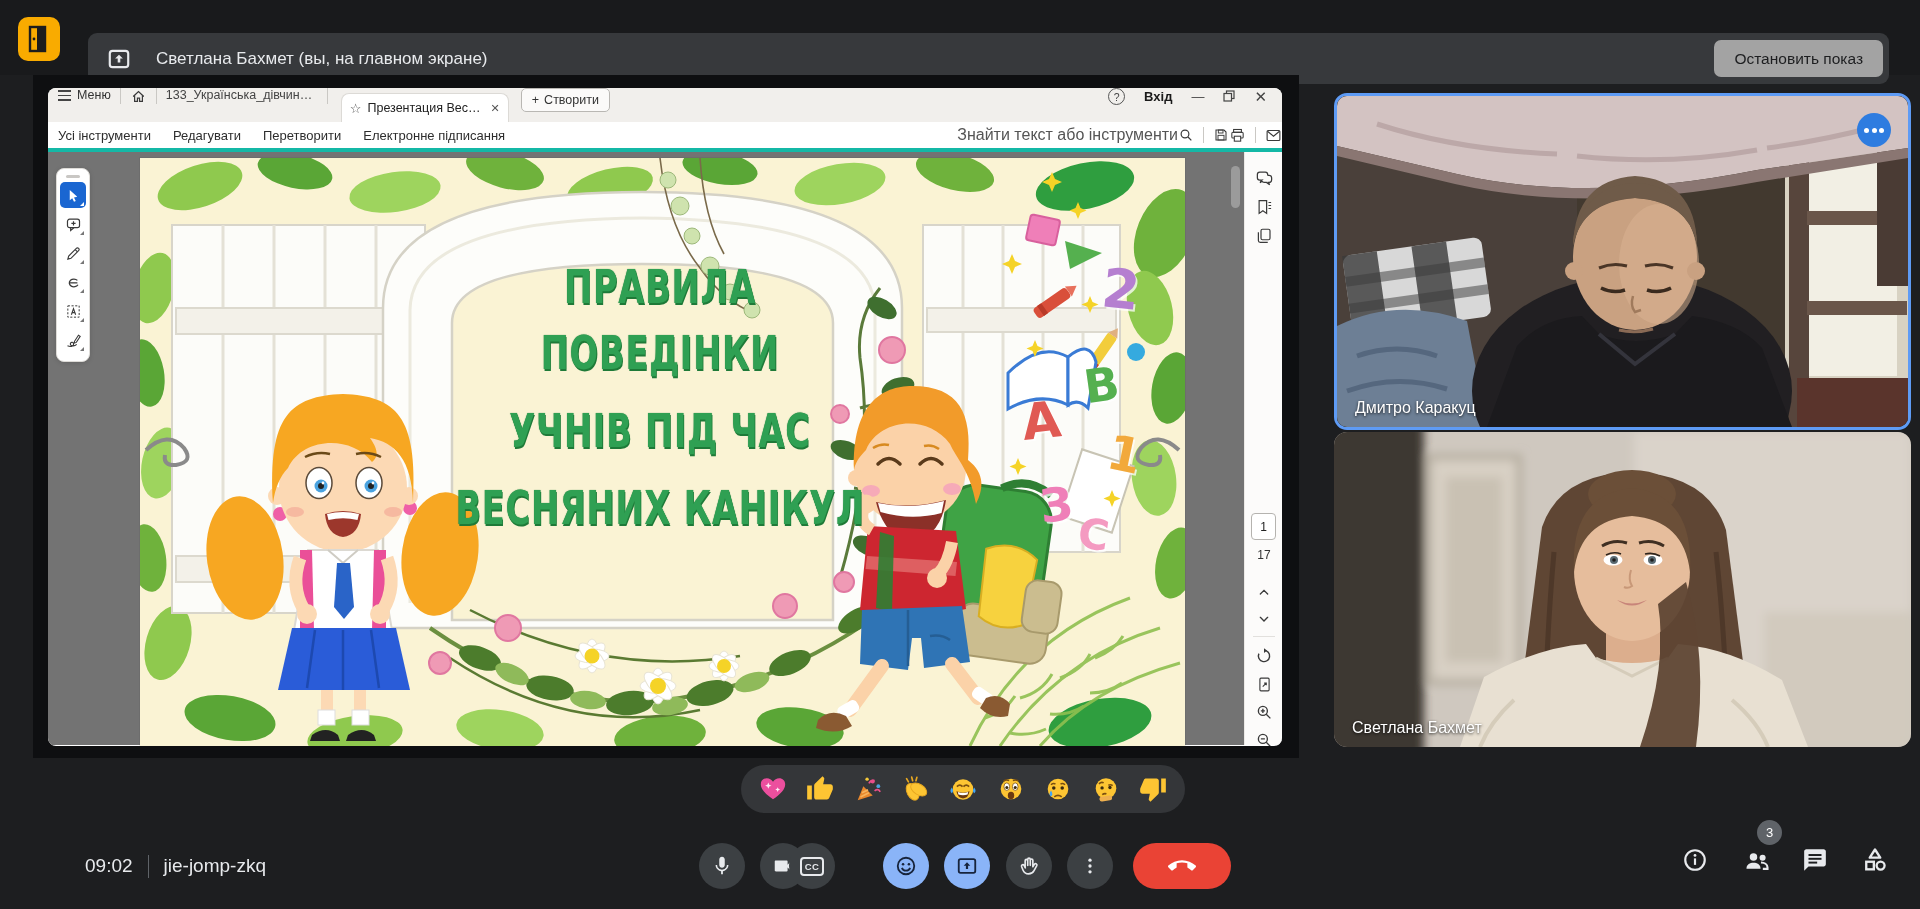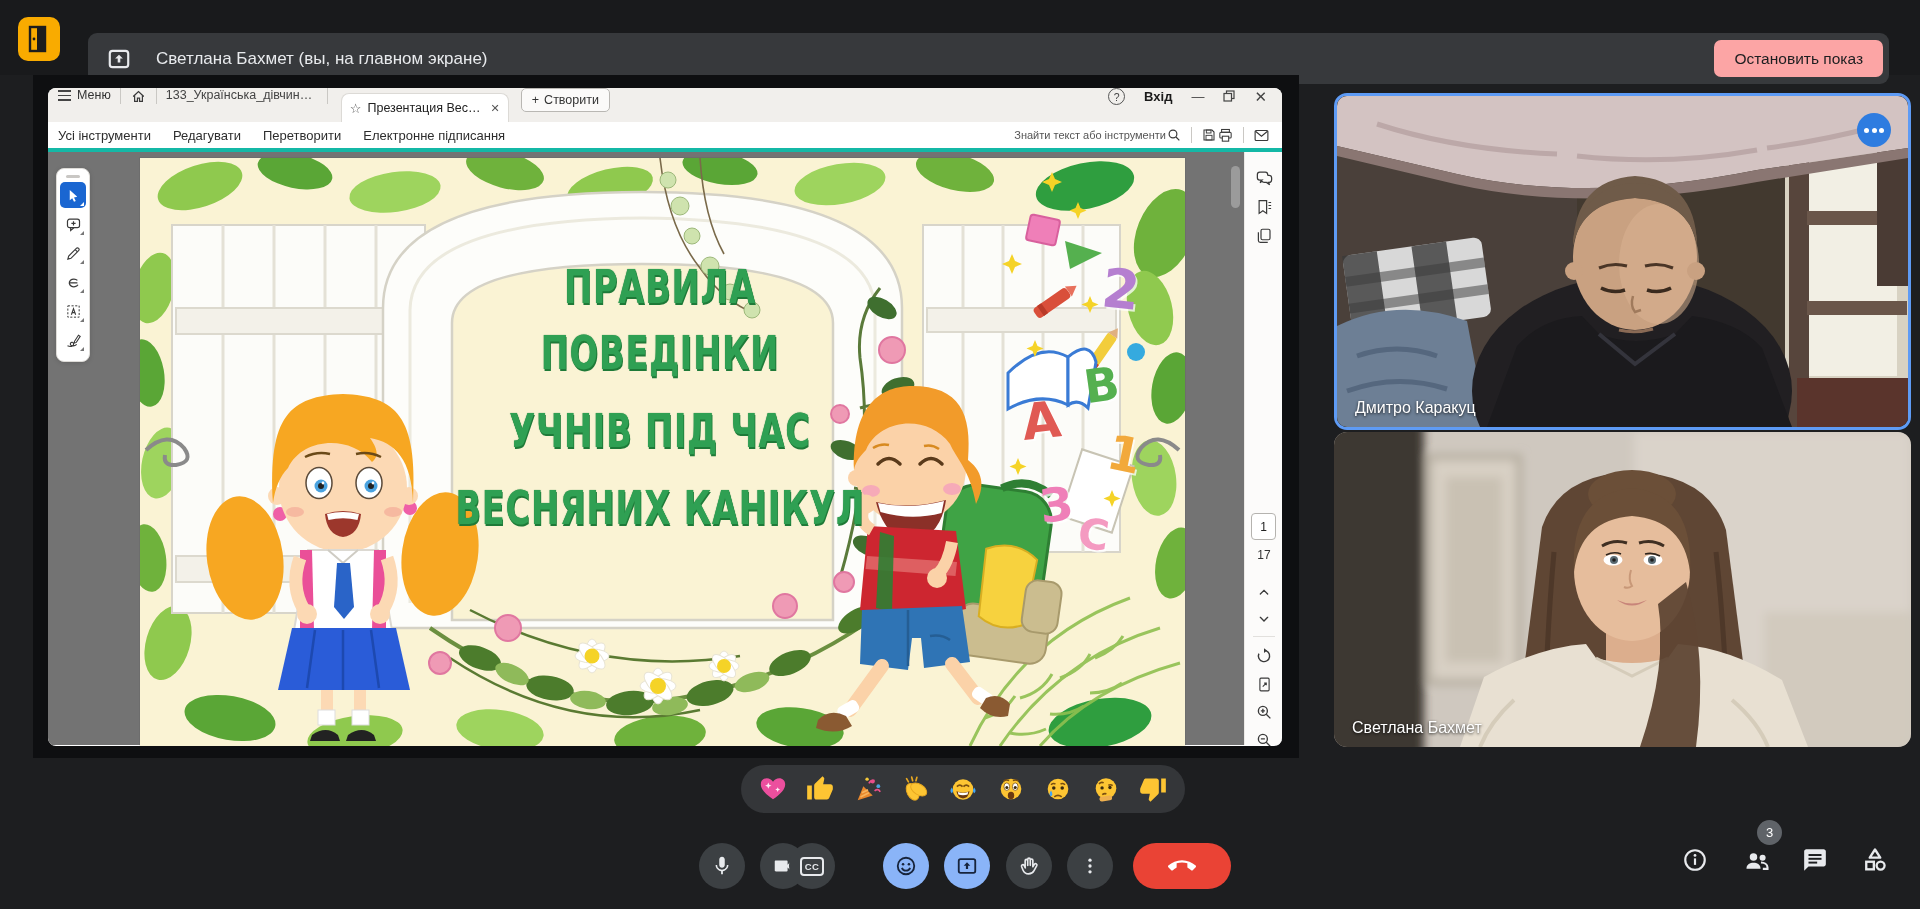--- a/index.html
+++ b/index.html
@@ -6,21 +6,21 @@
   html,body { background:#101113; }
   body { font-family:"Liberation Sans", sans-serif; }
   .stage { position:relative; width:1920px; height:909px; background:#1d1e20; overflow:hidden; }
 
   
   .topbar { position:absolute; left:0; top:0; width:1920px; height:75px; background:#191a1c; }
   .logo { position:absolute; left:18px; top:17px; width:42px; height:44px; border-radius:10px; background:#f9ab00; display:flex; align-items:center; justify-content:center; }
   .present-pill { position:absolute; left:88px; top:33px; width:1801px; height:51px; background:#37393c; border-radius:9px; display:flex; align-items:center; padding-left:18px; }
   .pp-icon { width:26px; height:26px; display:inline-flex; }
   .pp-label { margin-left:24px; font-size:17px; color:#e8eaed; }
-  .stop-btn { position:absolute; right:6px; top:7px; height:37px; padding:0 20px; border:none; border-radius:7px; background:#fca5a5; color:#1d1e20; font-size:15.5px; font-weight:500; font-family:inherit; cursor:pointer; }
+  .stop-btn { position:absolute; right:6px; top:7px; height:37px; padding:0 20px; border:none; border-radius:7px; background:#a3a3a3; color:#1d1e20; font-size:15.5px; font-weight:500; font-family:inherit; cursor:pointer; }
 
   
   .backdrop { position:absolute; left:33px; top:75px; width:1266px; height:683px; background:#0e0f11; }
   .pdfwin { position:absolute; left:48px; top:88px; width:1234px; height:658px; background:#fff; border-radius:8px; overflow:hidden; font-size:12.5px; color:#333; }
   .tabstrip { position:relative; height:34px; background:#f1efec; display:flex; align-items:flex-start; padding-left:10px; }
   .menu-btn { display:flex; align-items:center; gap:6px; color:#333; }
   .hamb { display:inline-block; width:13px; }
   .hamb i { display:block; height:1.8px; background:#444; margin:2.4px 0; }
   .vsep { width:1px; height:16px; background:#cac8c4; margin:0 9px; }
   .tab-inactive { width:152px; color:#444; white-space:nowrap; overflow:hidden; text-overflow:ellipsis; }
@@ -28,21 +28,21 @@
   .tab-active .star { color:#555; font-size:13px; }
   .tab-active .t-label { color:#222; white-space:nowrap; overflow:hidden; text-overflow:ellipsis; flex:1; }
   .tab-active .t-close { color:#555; font-size:11px; }
   .newtab { margin-left:12px; height:24px; padding:0 10px; border:1px solid #b9b7b3; border-radius:5px; background:#fbfaf9; display:flex; align-items:center; gap:5px; color:#333; }
   .ts-right { margin-left:auto; display:flex; align-items:center; gap:19px; padding-right:15px; }
   .help-circle { width:17px; height:17px; border:1.4px solid #555; border-radius:50%; display:flex; align-items:center; justify-content:center; font-size:10.5px; color:#444; }
   .signin { font-size:13px; font-weight:bold; color:#1a1a1a; }
   .winbtn { color:#444; font-size:13px; line-height:1; }
   .menurow { height:30px; border-bottom:4px solid #14b8a6; display:flex; align-items:center; padding-left:10px; font-size:13px; color:#2d2d2d; background:#fff; }
   .menurow .mi { margin-right:22px; }
-  .mr-right { margin-left:auto; display:flex; align-items:center; padding-right:12px; color:#555; font-size:11px; }
+  .mr-right { margin-left:auto; display:flex; align-items:center; color:#555; font-size:16px; }
   .pdf-content { position:relative; height:593px; background:#737373; }
 
   
   .lefttools { position:absolute; left:8px; top:16px; width:34px; background:#fff; border:1px solid #dedcd8; border-radius:8px; box-shadow:0 1px 5px rgba(0,0,0,.13); padding-bottom:5px; z-index:5; }
   .lt-handle { width:14px; height:3px; background:#c9c7c4; border-radius:2px; margin:6px auto 4px; }
   .tool { position:relative; width:26px; height:26px; margin:3px auto; border-radius:5px; display:flex; align-items:center; justify-content:center; }
   .tool::after { content:''; position:absolute; right:2px; bottom:2px; border-left:4px solid transparent; border-bottom:4px solid #777; }
   .tool.sel { background:#1a66d1; }
   .tool.sel::after { border-bottom-color:#fff; }
 
@@ -712,20 +712,25 @@
     </button>
     <button class="react">
       <svg width="28" height="28" viewBox="0 0 24 24">
           <g transform="rotate(180 12 12)">
             <path d="M1 21h4V9H1v12zm22-11c0-1.1-.9-2-2-2h-6.31l.95-4.57.03-.32c0-.41-.17-.79-.44-1.06L14.17 1 7.58 7.59C7.22 7.95 7 8.45 7 9v10c0 1.1.9 2 2 2h9c.83 0 1.54-.5 1.84-1.22l3.02-7.05c.09-.23.14-.47.14-.73v-2z" fill="#fdc533"></path>
           </g>
         </svg>
     </button>
   </div>
 
+  <div class="timecode">
+    <span>09:02</span>
+    <span class="tc-sep"></span>
+    <span>jie-jomp-zkq</span>
+  </div>
 
   <button class="ctrl" style="left:699px;">
     <svg width="22" height="22" viewBox="0 0 24 24">
         <path d="M12 14c1.66 0 3-1.34 3-3V5c0-1.66-1.34-3-3-3S9 3.34 9 5v6c0 1.66 1.34 3 3 3zm5.3-3c0 3-2.54 5.1-5.3 5.1S6.7 14 6.7 11H5c0 3.41 2.72 6.23 6 6.72V21h2v-3.28c3.28-.48 6-3.3 6-6.72h-1.7z" fill="#e8eaed"></path>
       </svg>
   </button>
   <button class="ctrl" style="left:760px;">
     <svg width="22" height="22" viewBox="0 0 24 24">
         <path d="M17 10.5V7c0-.55-.45-1-1-1H4c-.55 0-1 .45-1 1v10c0 .55.45 1 1 1h12c.55 0 1-.45 1-1v-3.5l4 4v-11l-4 4z" fill="#e8eaed"></path>
       </svg>

